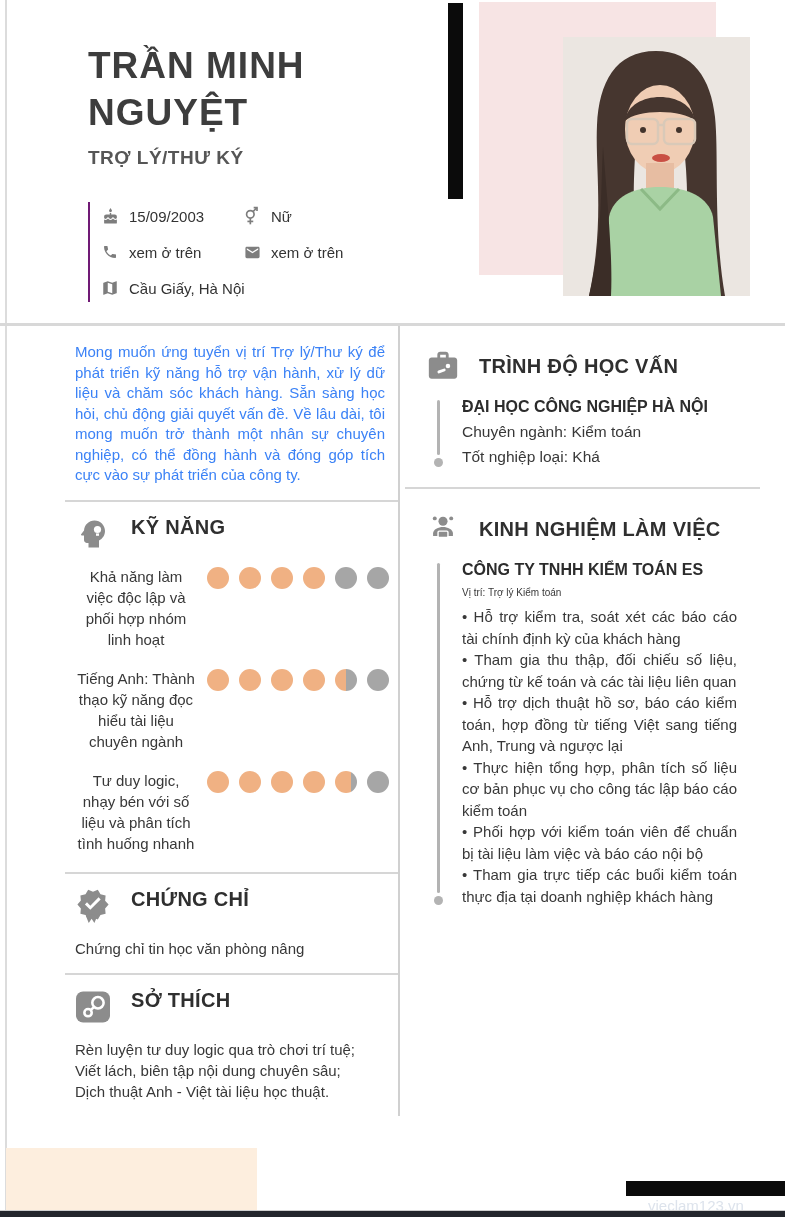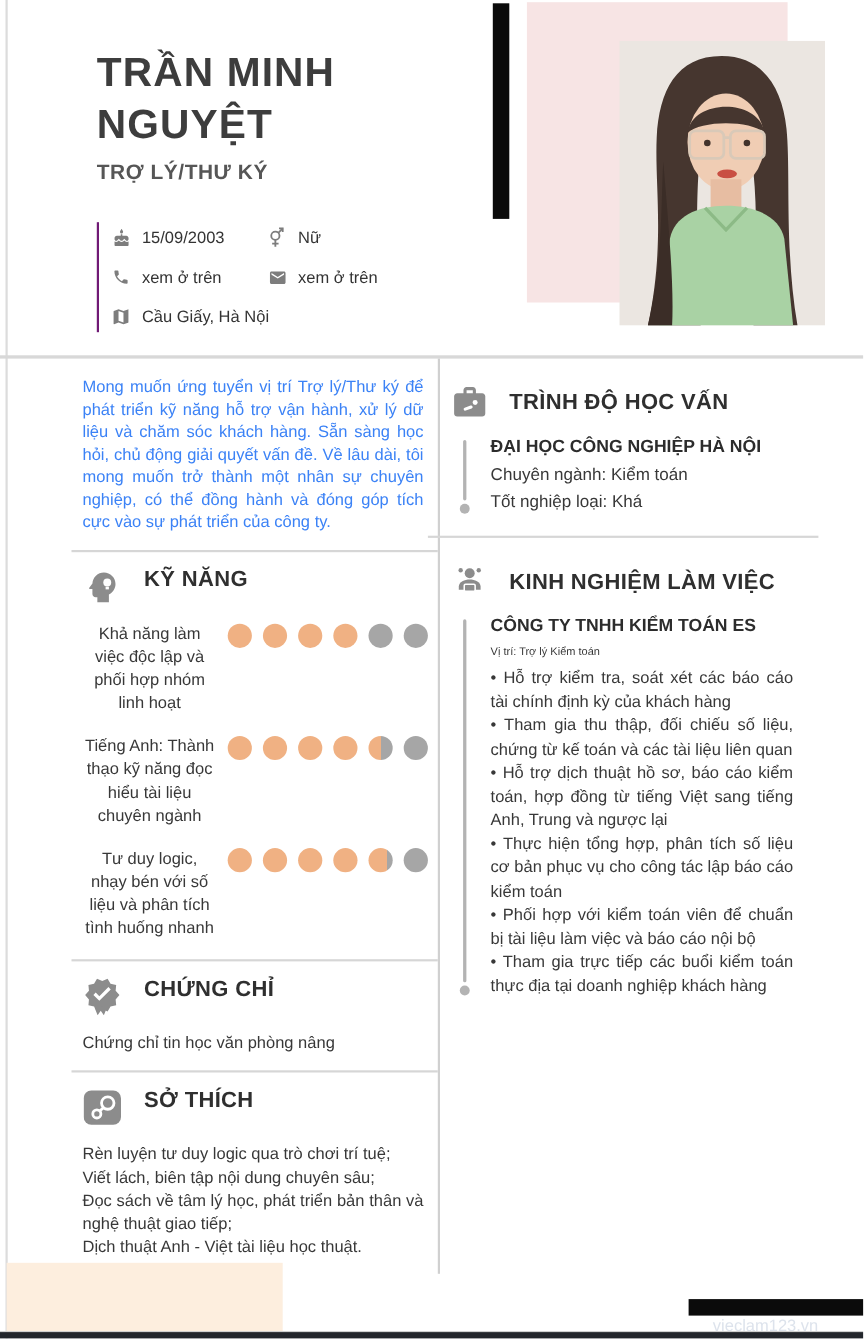--- a/index.html
+++ b/index.html
@@ -46,21 +46,21 @@
   .skill-row { display:flex; margin-bottom:18px;text-align:center; }
   .skill-row:last-child { margin-bottom:4px; }
   .skill-label { width:122px; font-size:15px; line-height:21px; color:#383838; flex:0 0 122px; }
   .skill-dots { display:flex; gap:10px; margin-left:10px; padding-top:1px; }
   .dot { width:22px; height:22px; border-radius:50%; }
 
   .cert-line, .hobby-line { font-size:15px; line-height:21px; color:#383838; text-align:justify; }
   .hobby-line { margin:0; }
 
   
-  .right-col { position:absolute; left:384px; top:326px; width:385px; box-sizing:border-box; }
+  .right-col { position:absolute; left:400px; top:326px; width:385px; box-sizing:border-box; }
   .rsection { padding:22px 48px 18px 25px; }
   .rrule { border-top:2px solid #d6d6d6; margin:0 25px 0 5px; }
   .rsec-head { display:flex; align-items:center; gap:18px; margin-bottom:10px; }
   .rsec-head h2 { margin:0; font-size:20px; font-weight:bold; color:#2f2f2f; letter-spacing:0.3px; }
   .entry { position:relative; margin-left:12px; padding-left:25px; }
   .rail { position:absolute; left:0; top:6px; bottom:14px; width:3px; background:#b3b3b3; border-radius:2px; }
   .rail-dot { position:absolute; left:-3px; bottom:2px; width:9px; height:9px; border-radius:50%; background:#b3b3b3; }
   .entry-title { font-size:16px; font-weight:bold; color:#2c2c2c; line-height:25px; }
   .entry-line { font-size:15.5px; color:#383838; line-height:25px; }
   .bullet { font-size:15px; color:#383838; line-height:21.5px; text-align:justify; margin:0; }
@@ -237,21 +237,20 @@
             <circle cx="15.5" cy="8" r="4" fill="none" stroke="#ffffff" stroke-width="1.8"></circle>
             <circle cx="8.5" cy="15" r="2.6" fill="none" stroke="#ffffff" stroke-width="1.8"></circle>
             <line x1="10.5" y1="13" x2="13" y2="10.8" stroke="#ffffff" stroke-width="1.8"></line>
           </svg>
         </span>
         <h2>SỞ THÍCH</h2>
       </div>
       <div>
           <p class="hobby-line">Rèn luyện tư duy logic qua trò chơi trí tuệ;</p>
           <p class="hobby-line">Viết lách, biên tập nội dung chuyên sâu;</p>
-          <p class="hobby-line">Đọc sách về tâm lý học, phát triển bản thân và nghệ thuật giao tiếp;</p>
           <p class="hobby-line">Dịch thuật Anh - Việt tài liệu học thuật.</p>
         </div>
     </div>
   </div>
 
   <div class="right-col">
     <div class="rsection">
       <div class="rsec-head">
         <span class="sicon">
           <svg width="34" height="34" viewBox="0 0 24 24" fill="#8c8c8c">

